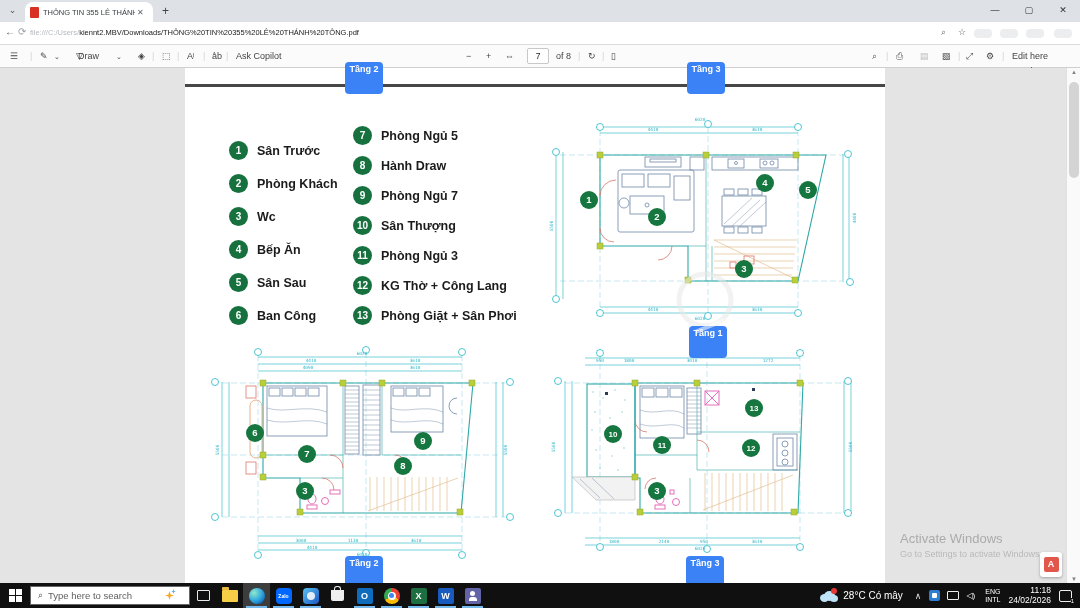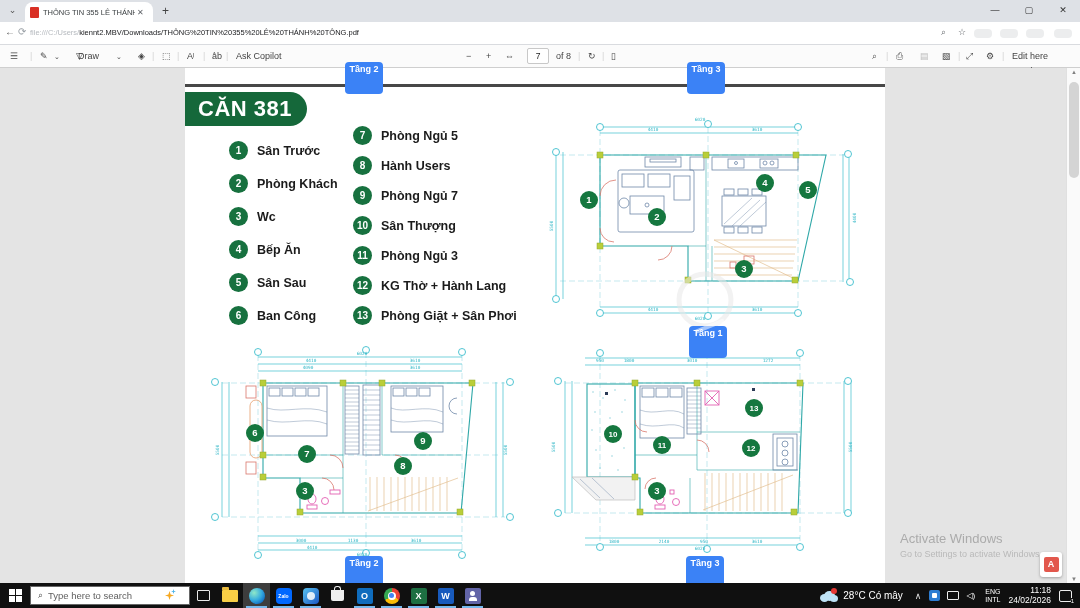--- a/index.html
+++ b/index.html
@@ -195,21 +195,20 @@
     <span class="pb sep" style="left:1002px">|</span>
     <span class="pb" style="left:1012px">Edit here Acrobat</span>
   </div>
 
   <div id="content">
     <div id="page-prev"></div>
     <div id="page-gap"></div>
     <div id="page"></div>
   </div>
 
-  <div id="banner">CĂN 381</div>
   <div id="legend-col1" class="leg-col">
       <div class="leg-item">
         <span class="leg-num">1</span>
         <span class="leg-label">Sân Trước</span>
       </div>
       <div class="leg-item">
         <span class="leg-num">2</span>
         <span class="leg-label">Phòng Khách</span>
       </div>
       <div class="leg-item">
@@ -229,37 +228,37 @@
         <span class="leg-label">Ban Công</span>
       </div>
     </div>
   <div id="legend-col2" class="leg-col">
       <div class="leg-item">
         <span class="leg-num">7</span>
         <span class="leg-label">Phòng Ngủ 5</span>
       </div>
       <div class="leg-item">
         <span class="leg-num">8</span>
-        <span class="leg-label">Hành Users</span>
+        <span class="leg-label">Hành Draw</span>
       </div>
       <div class="leg-item">
         <span class="leg-num">9</span>
         <span class="leg-label">Phòng Ngủ 7</span>
       </div>
       <div class="leg-item">
         <span class="leg-num">10</span>
         <span class="leg-label">Sân Thượng</span>
       </div>
       <div class="leg-item">
         <span class="leg-num">11</span>
         <span class="leg-label">Phòng Ngủ 3</span>
       </div>
       <div class="leg-item">
         <span class="leg-num">12</span>
-        <span class="leg-label">KG Thờ + Hành Lang</span>
+        <span class="leg-label">KG Thờ + Công Lang</span>
       </div>
       <div class="leg-item">
         <span class="leg-num">13</span>
         <span class="leg-label">Phòng Giặt + Sân Phơi</span>
       </div>
     </div>
 
   <svg id="plans-svg" width="1080" height="608" viewBox="0 0 1080 608">
 
     <g>

